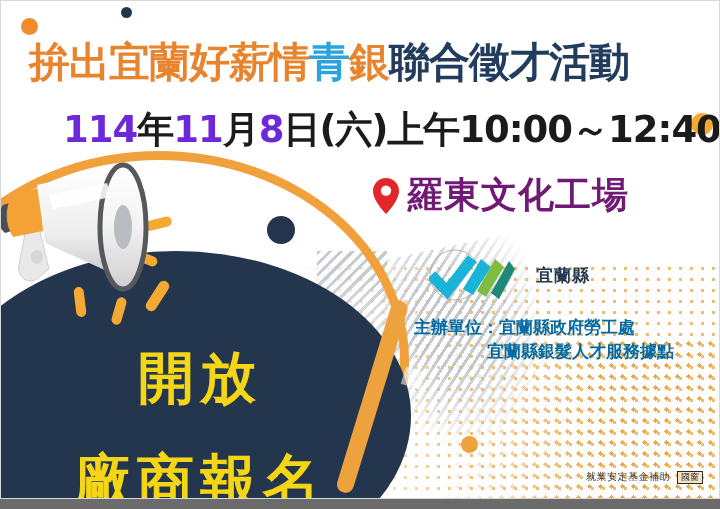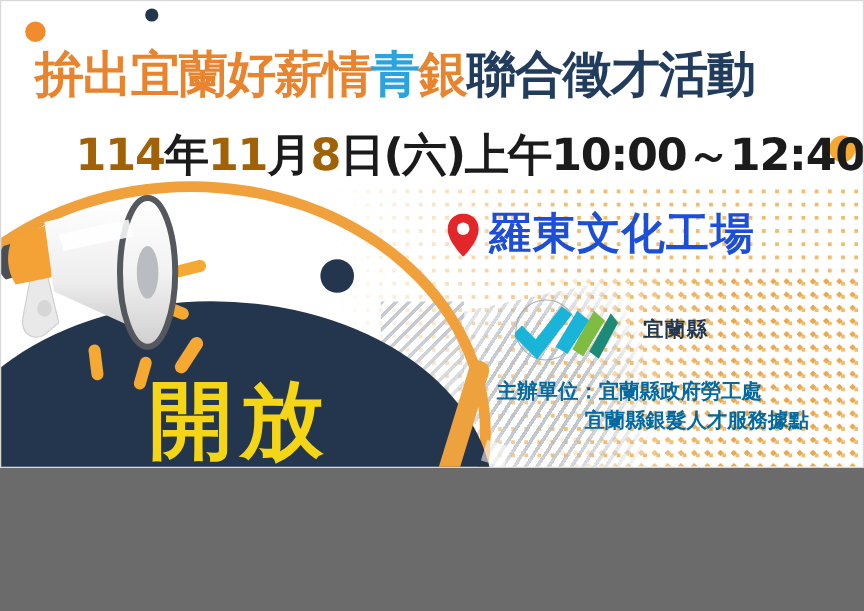--- a/index.html
+++ b/index.html
@@ -1,20 +1,20 @@
 <!DOCTYPE html>
 <html><head>
 <meta charset="utf-8">
 <style>
   html,body{margin:0;padding:0;background:#6b6b6b;}
   body{font-family:"Liberation Sans","DejaVu Sans",sans-serif;}
 
   .poster{
     position:relative;
-    width:720px;height:390px;
+    width:720px;height:499px;
     background:#ffffff;
     overflow:hidden;
     box-sizing:border-box;
     border:1px solid #d8d8d8;
   }
 
   
   .halftone{
     position:absolute;
     right:0;bottom:0;
@@ -121,44 +121,44 @@
   .t-cyan{color:#2ba3dc;}
   .t-navy{color:#223c5e;}
 
   .date-line{
     position:absolute;left:62px;top:104px;
     font-size:37px;font-weight:bold;color:#1b1b1b;
     white-space:nowrap;
     font-family:"DejaVu Sans","Liberation Sans",sans-serif;
     letter-spacing:-1px;
   }
-  .d-red{color:#a16207;margin-top:36px;}
+  .d-red{color:#6d28d9;margin-top:36px;}
 
   .venue{
     position:absolute;left:372px;top:170px;
     display:flex;align-items:center;gap:8px;
     white-space:nowrap;
   }
   .pin{width:26px;height:36px;flex:0 0 auto;}
   .venue-text{
-    font-size:36px;font-weight:bold;color:#1d4ed8;
+    font-size:36px;font-weight:bold;color:#701a75;
     font-family:"DejaVu Sans","Liberation Sans",sans-serif;
     letter-spacing:1px;
   }
 
   
   .headline{
     position:absolute;left:24px;top:310px;
     width:350px;text-align:center;
     color:#f5d617;font-weight:bold;
     font-family:"DejaVu Sans","Liberation Sans",sans-serif;
     line-height:1.12;
     letter-spacing:6px;
   }
-  .headline .l1{font-size:70px;display:block;}
+  .headline .l1{font-size:56px;display:block;margin-top:36px;}
   .headline .l2{font-size:57px;display:block;margin-top:39px;}
 
   
   .logo-wrap{position:absolute;left:428px;top:248px;display:flex;align-items:center;gap:21px;}
   .logo-mark{position:relative;width:86px;height:52px;flex:0 0 auto;}
   .logo-text{line-height:1.18;color:#23384f;font-weight:bold;font-family:"DejaVu Sans","Liberation Sans",sans-serif;}
   .logo-text .lt1{font-size:17px;display:block;letter-spacing:1px;}
   .logo-text .lt2{font-size:19px;display:block;letter-spacing:0px;}
 
   .org-block{
@@ -287,14 +287,18 @@
       <span class="lt1">宜蘭縣</span>
     </span>
   </div>
 
   <div class="org-block">
     <span>主辦單位：宜蘭縣政府勞工處</span>
     <span class="indent">宜蘭縣銀髮人才服務據點</span>
   </div>
 
 
+  <div class="footer">
+    <span class="footer-text">就業安定基金補助</span>
+    <span class="footer-badge">國窗</span>
+  </div>
 
 </div>
 
 </body></html>

